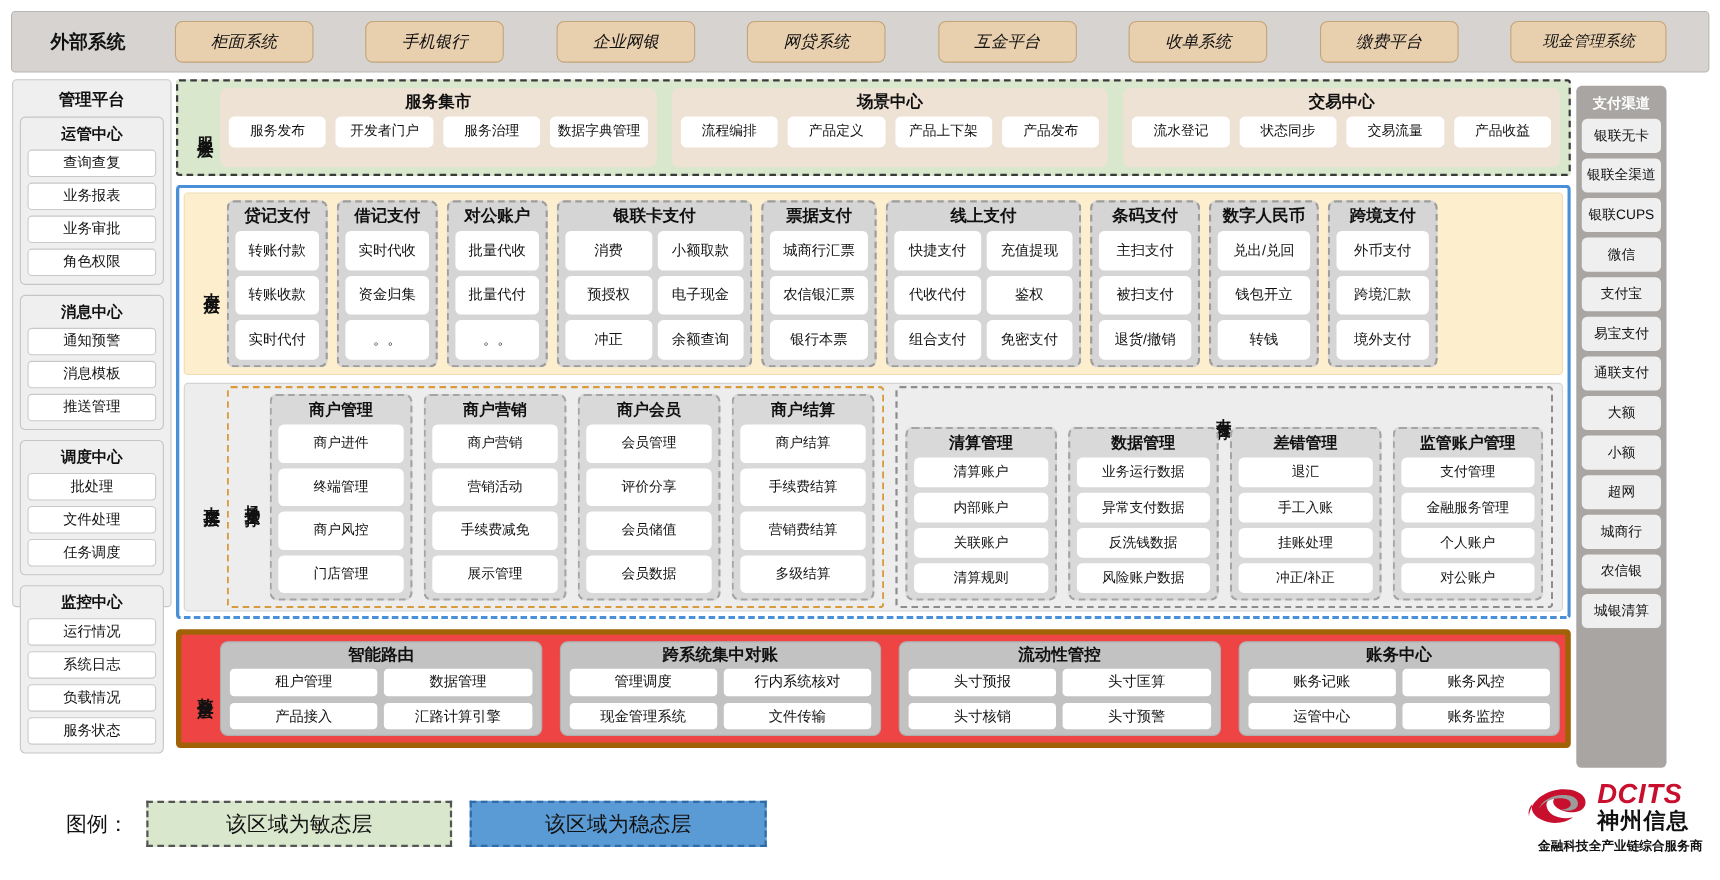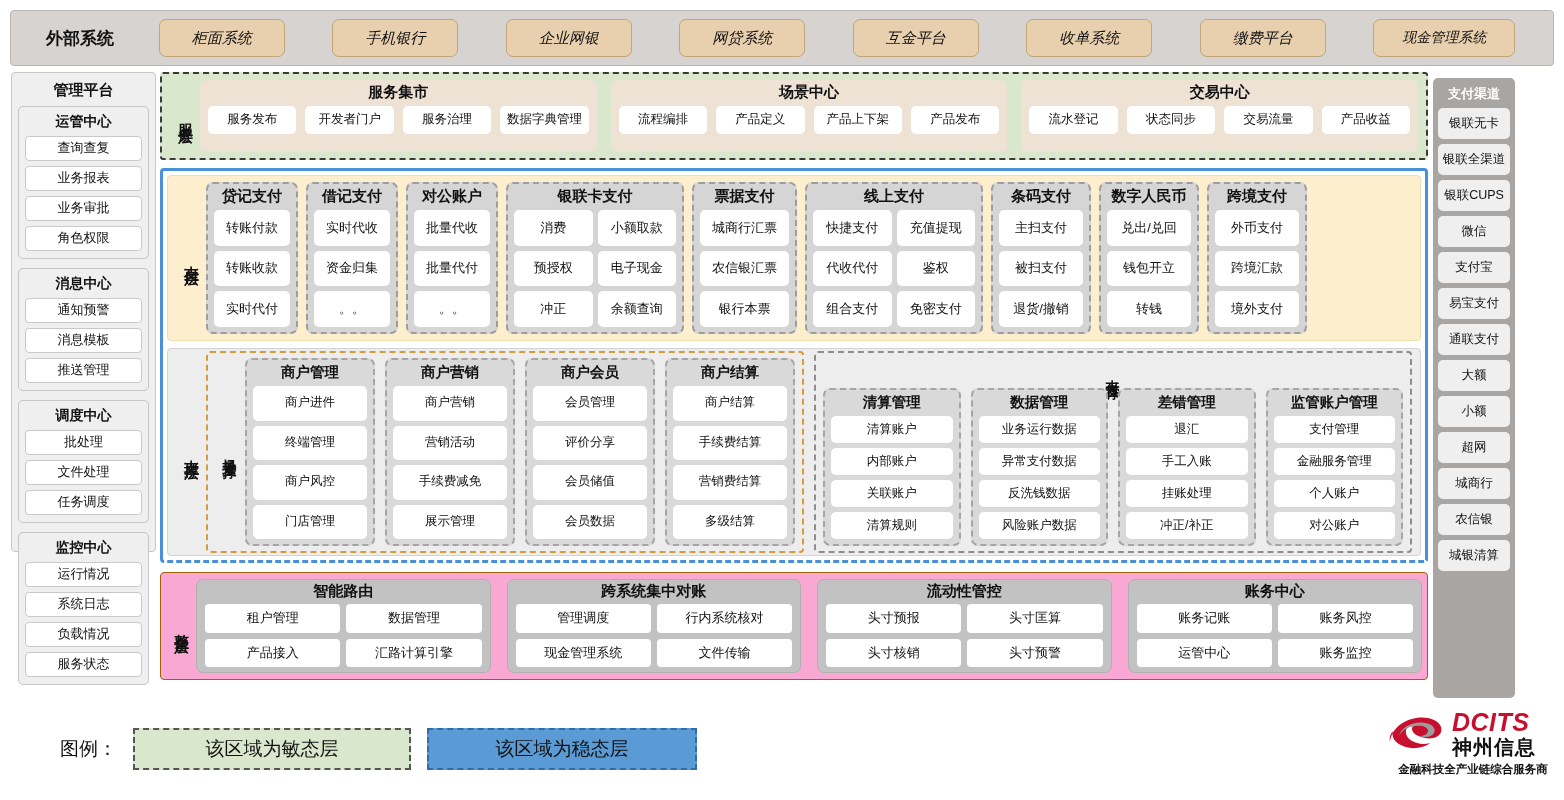--- a/index.html
+++ b/index.html
@@ -132,21 +132,21 @@
   .sup-group {
     flex:1; background:#d9d9d9; border:2px dashed #a5a5a5; border-radius:7px;
     padding:3px 6px 5px; display:flex; flex-direction:column;
   }
   .sup-group-title { font-size:14.5px; font-weight:bold; text-align:center; color:#111; margin-bottom:4px; }
   .sup-cells { display:flex; flex-direction:column; gap:5px; flex:1; }
   .sup-cells .chip { border:none; background:#fff; border-radius:5px; flex:1; font-size:12.5px; }
 
   
   .int-layer {
-    margin-top:9px; background:#f9a8d4; border:1px solid #a16207; border-radius:4px;
+    margin-top:9px; background:#ef4444; border:5px solid #a16207; border-radius:4px;
     display:flex; padding:6px 5px; height:108px;
   }
   .int-groups { display:flex; flex:1; gap:16px; }
   .int-group {
     flex:1; background:#c2c2c2; border:1px solid #b0b0b0; border-radius:7px;
     padding:2px 8px 5px; display:flex; flex-direction:column;
   }
   .int-group-title { font-size:15px; font-weight:bold; text-align:center; color:#111; margin-bottom:3px; }
   .int-cells { display:grid; grid-template-columns:1fr 1fr; gap:6px; flex:1; }
   .int-cells .chip { border:none; background:#fff; border-radius:4px; font-size:13px; }

